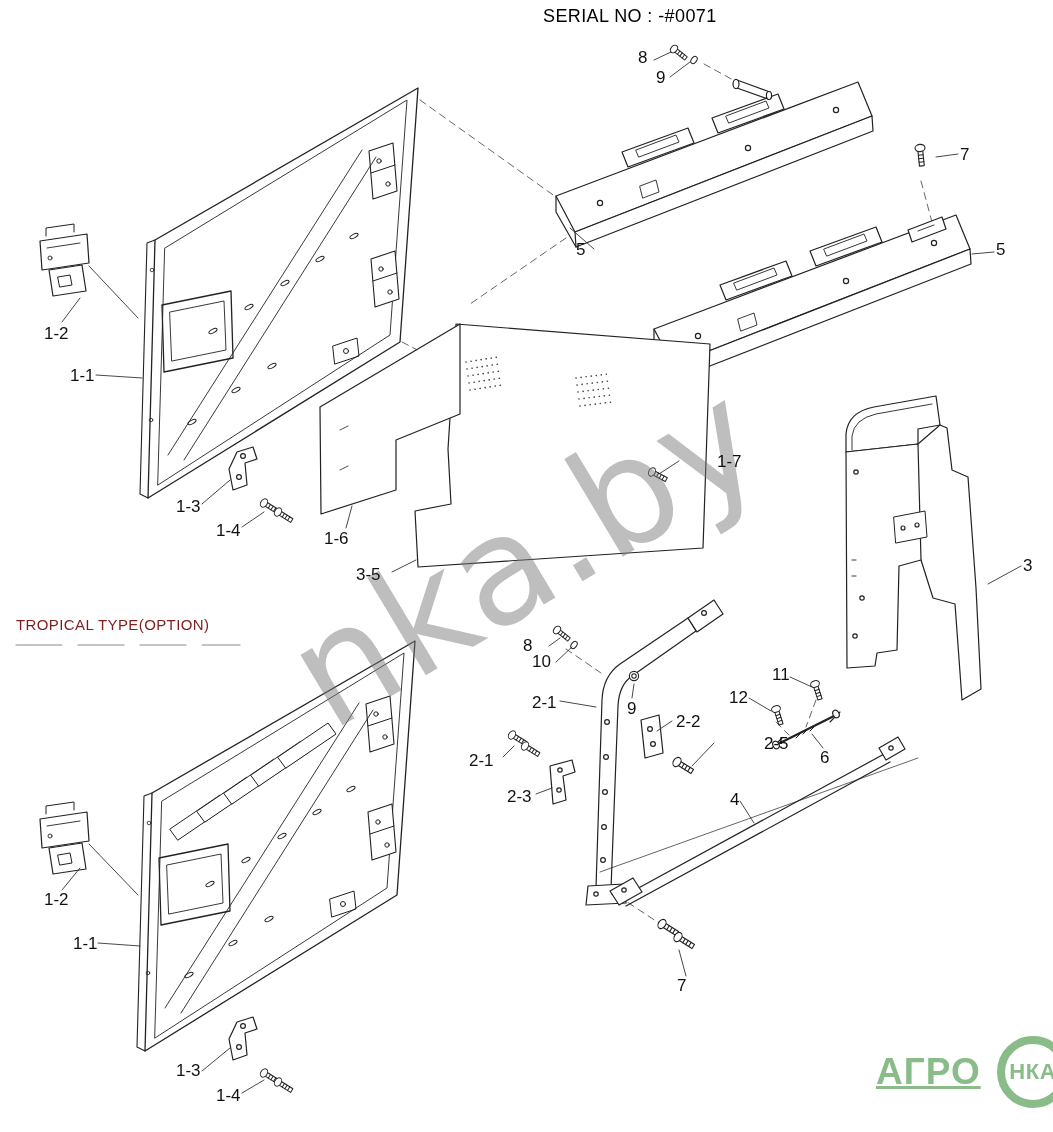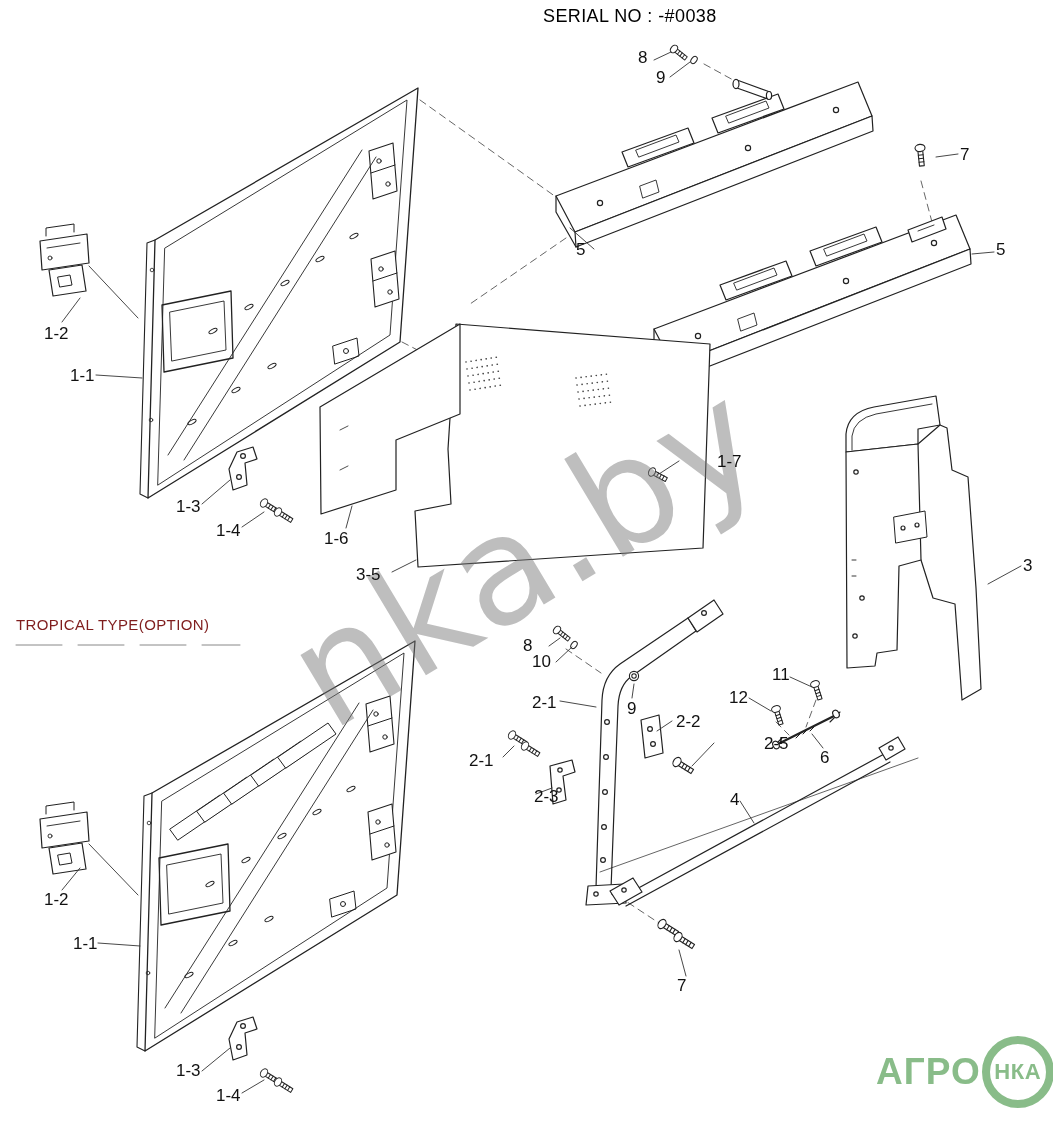--- a/index.html
+++ b/index.html
@@ -11,21 +11,21 @@
   .section-label { position:absolute; font-size:15px; letter-spacing:.4px; color:#7f1d1d; white-space:nowrap; z-index:5; }
   .callout { position:absolute; font-size:17px; color:#111; white-space:nowrap; z-index:5; }
   .watermark {
     position:absolute; left:235px; top:465px; width:580px; height:180px;
     line-height:180px; text-align:center; font-size:150px; font-weight:400;
     letter-spacing:2px; color:rgba(120,120,120,0.48);
     transform:rotate(-31deg); z-index:4; pointer-events:none;
     font-family:"DejaVu Sans","Liberation Sans",sans-serif;
   }
   .logo { position:absolute; left:876px; top:1036px; display:flex; align-items:center; z-index:5; opacity:.92; }
-  .logo-text { font-size:37px; font-weight:700; letter-spacing:1px; color:#7fb77f; margin-right:1px; }
+  .logo-text { font-size:37px; font-weight:700; letter-spacing:1px; color:#7fb77f; margin-right:16px;text-decoration:underline; }
   .logo-circle { width:72px; height:72px; border:8px solid #7fb77f; border-radius:50%;
     display:flex; align-items:center; justify-content:center; background:#fff; }
   .logo-circle-text { font-size:22px; font-weight:700; color:#7fb77f; letter-spacing:.5px; }
 </style>
 </head>
 <body>
 
 <div class="stage">
 
   <svg class="art" width="1053" height="1132" viewBox="0 0 1053 1132" fill="none" stroke="#222" stroke-width="1.2" stroke-linejoin="round" stroke-linecap="round">
@@ -286,21 +286,21 @@
       <path d="M89 844 L138 895"></path>
       <path d="M202 1071 L230 1048"></path>
       <path d="M242 1093 L264 1080"></path>
     </g>
 
     <path d="M16 645 H240" stroke="#888" stroke-width="1" stroke-dasharray="46 16"></path>
   </svg>
 
   <div class="watermark">nka.by</div>
 
-  <div class="title-label" style="left:543px; top:6px;">SERIAL NO : -#0038</div>
+  <div class="title-label" style="left:543px; top:6px;">SERIAL NO : -#0071</div>
   <div class="section-label" style="left:16px; top:616px;">TROPICAL TYPE(OPTION)</div>
 
   <div class="callout" style="left:638px; top:48px;">8</div>
   <div class="callout" style="left:656px; top:68px;">9</div>
   <div class="callout" style="left:960px; top:145px;">7</div>
   <div class="callout" style="left:576px; top:240px;">5</div>
   <div class="callout" style="left:996px; top:240px;">5</div>
   <div class="callout" style="left:44px;  top:324px;">1-2</div>
   <div class="callout" style="left:70px;  top:366px;">1-1</div>
   <div class="callout" style="left:176px; top:497px;">1-3</div>
@@ -311,21 +311,21 @@
   <div class="callout" style="left:1023px;top:556px;">3</div>
   <div class="callout" style="left:523px; top:636px;">8</div>
   <div class="callout" style="left:532px; top:652px;">10</div>
   <div class="callout" style="left:532px; top:693px;">2-1</div>
   <div class="callout" style="left:627px; top:699px;">9</div>
   <div class="callout" style="left:676px; top:712px;">2-2</div>
   <div class="callout" style="left:772px; top:665px;">11</div>
   <div class="callout" style="left:729px; top:688px;">12</div>
   <div class="callout" style="left:469px; top:751px;">2-1</div>
   <div class="callout" style="left:716px; top:734px;margin-left:48px;">2-5</div>
-  <div class="callout" style="left:534px; top:787px;">2-3</div>
+  <div class="callout" style="left:507px; top:787px;">2-3</div>
   <div class="callout" style="left:820px; top:748px;">6</div>
   <div class="callout" style="left:730px; top:790px;">4</div>
   <div class="callout" style="left:44px;  top:890px;">1-2</div>
   <div class="callout" style="left:73px;  top:934px;">1-1</div>
   <div class="callout" style="left:677px; top:976px;">7</div>
   <div class="callout" style="left:176px; top:1061px;">1-3</div>
   <div class="callout" style="left:216px; top:1086px;">1-4</div>
 
   <div class="logo">
     <span class="logo-text">АГРО</span>

